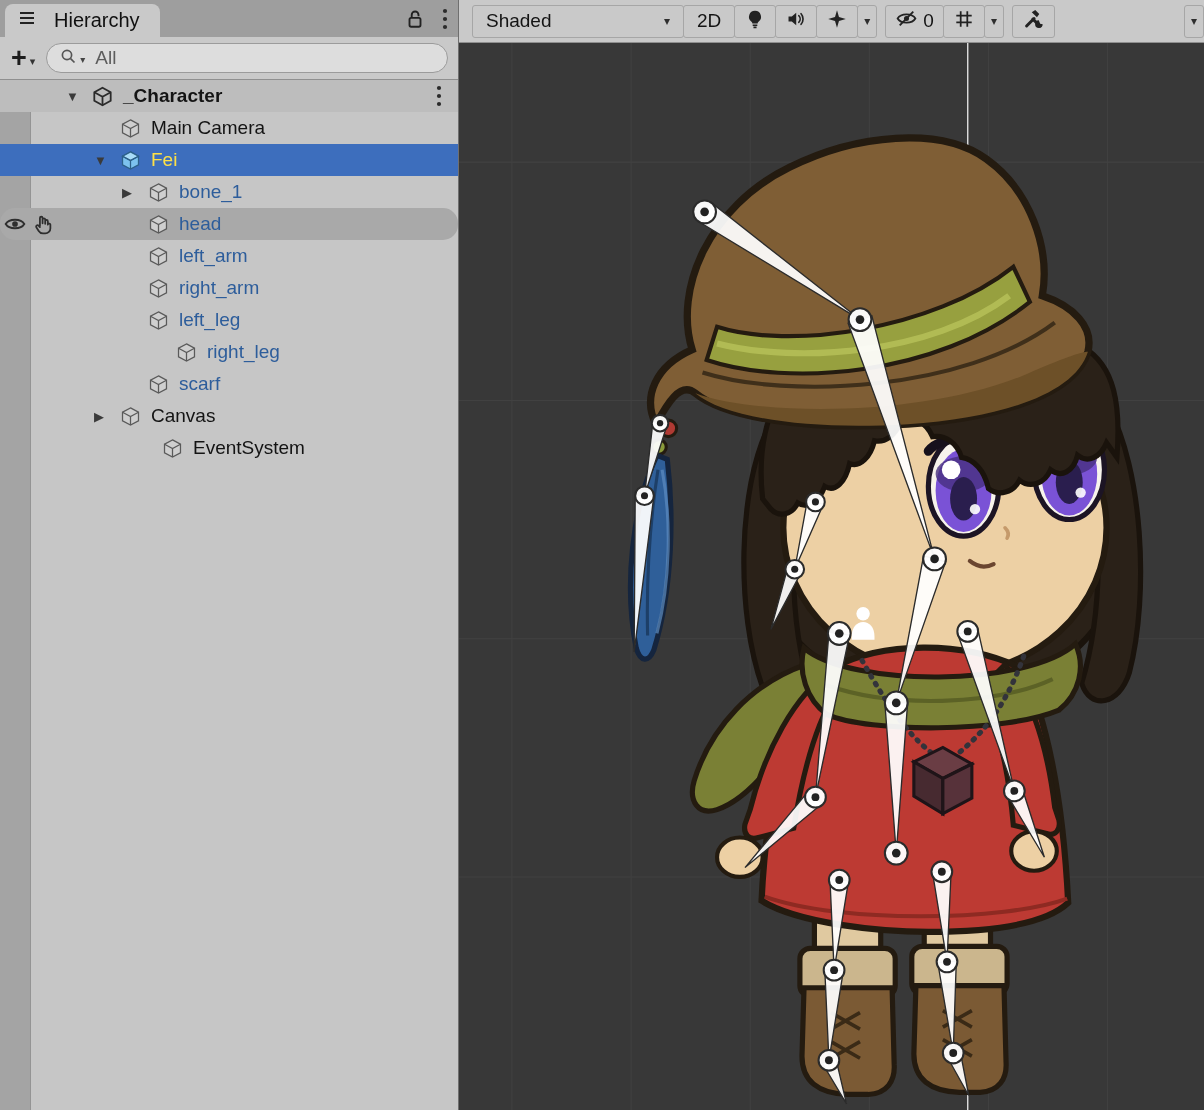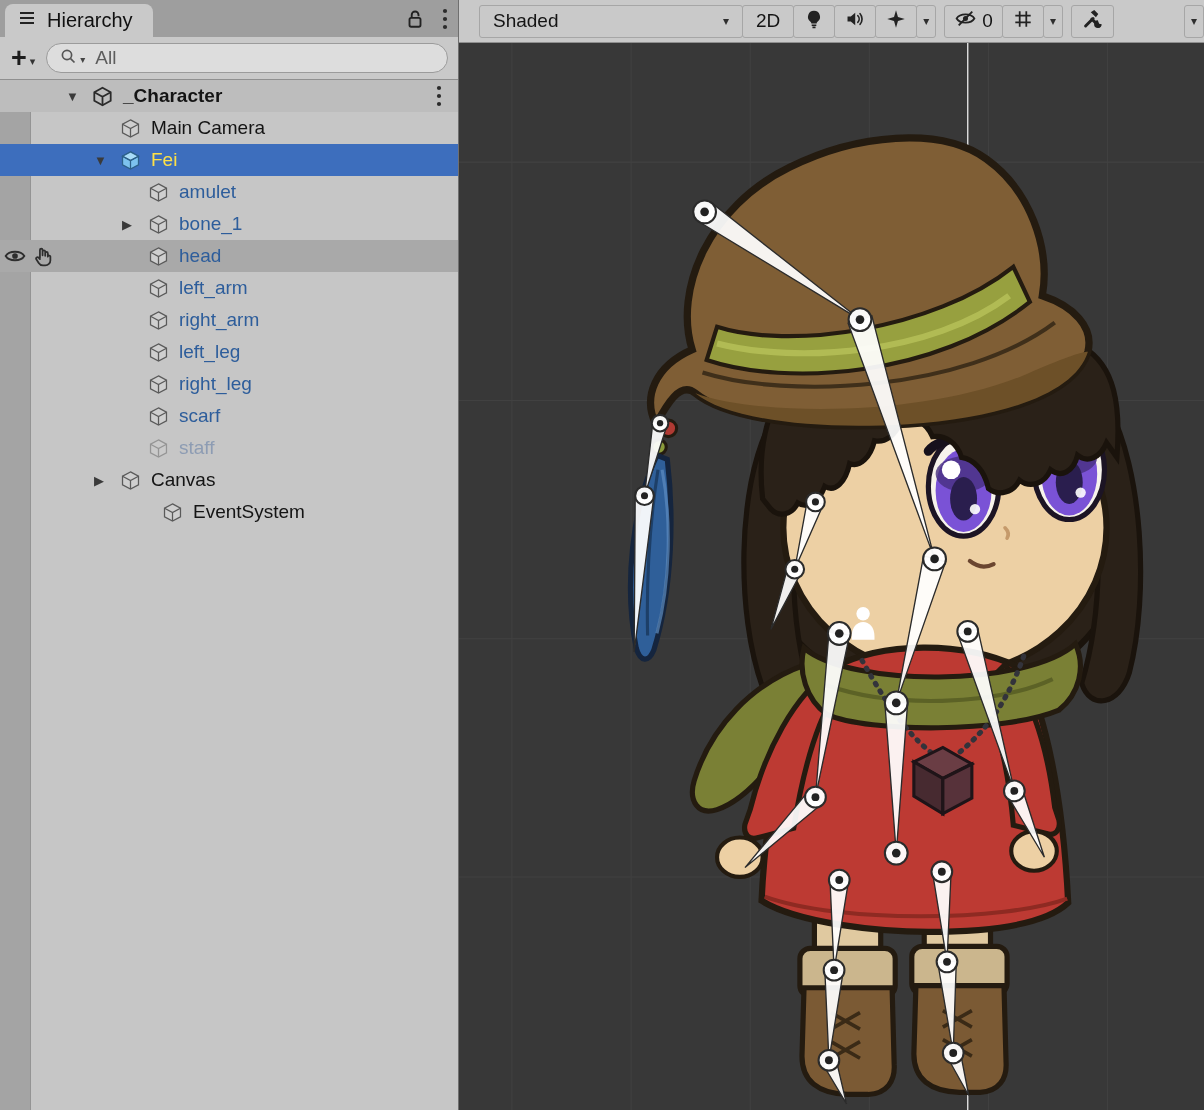--- a/index.html
+++ b/index.html
@@ -9,21 +9,21 @@
 
   
   .panel-hierarchy{width:458px;flex:0 0 458px;display:flex;flex-direction:column;
     border-right:1px solid #6f6f6f;background:#c6c6c6;}
   .panel-scene{flex:1;min-width:0;display:flex;flex-direction:column;background:#383838;}
 
   
   .tabbar{flex:0 0 37px;background:#9e9e9e;display:flex;align-items:flex-end;
     padding-left:5px;position:relative;}
   .tab{height:33px;background:#c9c9c9;border-radius:8px 8px 0 0;display:flex;
-    align-items:center;gap:10px;padding:0 20px 0 12px;font-size:20px;color:#101010;}
+    align-items:center;gap:17px;padding:0 20px 0 12px;font-size:20px;color:#101010;}
   .tabbar-actions{position:absolute;right:10px;top:7px;display:flex;gap:16px;align-items:center;}
 
   
   .toolbar{flex:0 0 42px;background:#c9c9c9;border-bottom:1px solid #8f8f8f;
     display:flex;align-items:center;}
   .h-toolbar{padding:0 8px;gap:8px;}
   .plus-btn{display:flex;align-items:center;gap:3px;padding:0 3px;cursor:default;}
   .plus-btn .plus{font-size:27px;font-weight:bold;color:#1d1d1d;line-height:1;}
   .plus-btn .dd{font-size:11px;color:#333;margin-top:7px;}
   .searchbar{flex:1;height:30px;margin-right:2px;background:#dddddd;border:1px solid #9b9b9b;
@@ -32,38 +32,38 @@
   .searchbar .stext{color:#5d5d5d;font-size:19px;margin-left:8px;}
 
   
   .tree{flex:1;position:relative;overflow:hidden;background:#c6c6c6;}
   .gutter{position:absolute;top:0;bottom:0;left:0;width:30px;background:#a4a4a4;
     border-right:1px solid #949494;}
   .row{position:relative;z-index:1;height:32px;display:flex;align-items:center;
     font-size:19px;color:#141414;box-sizing:border-box;white-space:nowrap;}
   .row.header{background:#bdbdbd;}
   .row.header .label{font-weight:bold;}
-  .row.hover{background:#a9a9a9;}
+  .row.hover{background:#a9a9a9;border-radius:15px;}
   .row.selected{background:#3d6ebd;}
   .row.selected .label{color:#fde047;}
   .fold{width:26px;flex:0 0 26px;font-size:13px;color:#3a3a3a;text-align:left;}
   .icon{width:27px;flex:0 0 27px;display:flex;align-items:center;}
   .icon.dim{opacity:.45;}
   .label{margin-left:4px;}
   .label.prefab{color:#2d5d9b;}
   .label.disabled{color:#8d9cb3;}
   .row-kebab{position:absolute;right:16px;top:4px;}
   .gutter-icon{position:absolute;top:5px;width:24px;height:22px;}
 
   
   .s-toolbar{padding:0 0 0 4px;}
   .tbtn{height:33px;box-sizing:border-box;background:#c9c9c9;border:1px solid #a6a6a6;
     border-radius:3px;display:flex;align-items:center;justify-content:center;
     padding:0 13px;font-size:19px;color:#141414;margin-left:-1px;}
-  .tbtn.shaded{width:264px;justify-content:space-between;margin-left:16px;}
+  .tbtn.shaded{width:212px;justify-content:space-between;margin-left:9px;}
   .tbtn.narrow{padding:0 9px;}
   .tbtn.ddbtn{padding:0 6px;}
   .ddv{font-size:12px;color:#2e2e2e;}
   .count{margin-left:5px;}
   .tgap{width:9px;}
   .tspacer{flex:1;}
 
   
   .scene-view{flex:1;position:relative;background:#383838;}
   .scene-view svg{position:absolute;inset:0;display:block;}
@@ -153,30 +153,20 @@
           <span class="icon">
             <svg width="21" height="21" viewBox="0 0 20 20">
               <path d="M10 1.8 L17.6 5.9 V14.1 L10 18.2 L2.4 14.1 V5.9 Z" fill="#7dc2ee" stroke="#2d6089" stroke-width="1.2"></path>
               <path d="M10 1.8 L17.6 5.9 L10 10 L2.4 5.9 Z" fill="#a8dbf7" stroke="#2d6089" stroke-width="1.2"></path>
               <path d="M2.4 5.9 L10 10 L17.6 5.9 M10 10 V18.2" fill="none" stroke="#2d6089" stroke-width="1.2"></path>
             </svg>
           </span>
           <span class="label">Fei</span>
         </div>
         <div class="row" style="padding-left: 122px;">
-          <span class="fold"></span>
-          <span class="icon">
-            <svg width="21" height="21" viewBox="0 0 20 20">
-              <path d="M10 1.8 L17.6 5.9 V14.1 L10 18.2 L2.4 14.1 V5.9 Z" fill="#cfcfcf" stroke="#5a5a5a" stroke-width="1.2"></path>
-              <path d="M2.4 5.9 L10 10 L17.6 5.9 M10 10 V18.2" fill="none" stroke="#5a5a5a" stroke-width="1.2"></path>
-            </svg>
-          </span>
-          <span class="label prefab">amulet</span>
-        </div>
-        <div class="row" style="padding-left: 122px;">
           <span class="fold">▶</span>
           <span class="icon">
             <svg width="21" height="21" viewBox="0 0 20 20">
               <path d="M10 1.8 L17.6 5.9 V14.1 L10 18.2 L2.4 14.1 V5.9 Z" fill="#cfcfcf" stroke="#5a5a5a" stroke-width="1.2"></path>
               <path d="M2.4 5.9 L10 10 L17.6 5.9 M10 10 V18.2" fill="none" stroke="#5a5a5a" stroke-width="1.2"></path>
             </svg>
           </span>
           <span class="label prefab">bone_1</span>
         </div>
         <div class="row hover" style="padding-left: 122px;">
@@ -219,49 +209,39 @@
         <div class="row" style="padding-left: 122px;">
           <span class="fold"></span>
           <span class="icon">
             <svg width="21" height="21" viewBox="0 0 20 20">
               <path d="M10 1.8 L17.6 5.9 V14.1 L10 18.2 L2.4 14.1 V5.9 Z" fill="#cfcfcf" stroke="#5a5a5a" stroke-width="1.2"></path>
               <path d="M2.4 5.9 L10 10 L17.6 5.9 M10 10 V18.2" fill="none" stroke="#5a5a5a" stroke-width="1.2"></path>
             </svg>
           </span>
           <span class="label prefab">left_leg</span>
         </div>
+        <div class="row" style="padding-left: 122px; margin-left: 28px;">
+          <span class="fold"></span>
+          <span class="icon">
+            <svg width="21" height="21" viewBox="0 0 20 20">
+              <path d="M10 1.8 L17.6 5.9 V14.1 L10 18.2 L2.4 14.1 V5.9 Z" fill="#cfcfcf" stroke="#5a5a5a" stroke-width="1.2"></path>
+              <path d="M2.4 5.9 L10 10 L17.6 5.9 M10 10 V18.2" fill="none" stroke="#5a5a5a" stroke-width="1.2"></path>
+            </svg>
+          </span>
+          <span class="label prefab">right_leg</span>
+        </div>
         <div class="row" style="padding-left: 122px;">
           <span class="fold"></span>
           <span class="icon">
             <svg width="21" height="21" viewBox="0 0 20 20">
               <path d="M10 1.8 L17.6 5.9 V14.1 L10 18.2 L2.4 14.1 V5.9 Z" fill="#cfcfcf" stroke="#5a5a5a" stroke-width="1.2"></path>
               <path d="M2.4 5.9 L10 10 L17.6 5.9 M10 10 V18.2" fill="none" stroke="#5a5a5a" stroke-width="1.2"></path>
             </svg>
           </span>
-          <span class="label prefab">right_leg</span>
-        </div>
-        <div class="row" style="padding-left: 122px;">
-          <span class="fold"></span>
-          <span class="icon">
-            <svg width="21" height="21" viewBox="0 0 20 20">
-              <path d="M10 1.8 L17.6 5.9 V14.1 L10 18.2 L2.4 14.1 V5.9 Z" fill="#cfcfcf" stroke="#5a5a5a" stroke-width="1.2"></path>
-              <path d="M2.4 5.9 L10 10 L17.6 5.9 M10 10 V18.2" fill="none" stroke="#5a5a5a" stroke-width="1.2"></path>
-            </svg>
-          </span>
           <span class="label prefab">scarf</span>
-        </div>
-        <div class="row" style="padding-left: 122px;">
-          <span class="fold"></span>
-          <span class="icon dim">
-            <svg width="21" height="21" viewBox="0 0 20 20">
-              <path d="M10 1.8 L17.6 5.9 V14.1 L10 18.2 L2.4 14.1 V5.9 Z" fill="#cfcfcf" stroke="#5a5a5a" stroke-width="1.2"></path>
-              <path d="M2.4 5.9 L10 10 L17.6 5.9 M10 10 V18.2" fill="none" stroke="#5a5a5a" stroke-width="1.2"></path>
-            </svg>
-          </span>
-          <span class="label disabled">staff</span>
         </div>
         <div class="row" style="padding-left: 94px;">
           <span class="fold">▶</span>
           <span class="icon">
             <svg width="21" height="21" viewBox="0 0 20 20">
               <path d="M10 1.8 L17.6 5.9 V14.1 L10 18.2 L2.4 14.1 V5.9 Z" fill="#cfcfcf" stroke="#5a5a5a" stroke-width="1.2"></path>
               <path d="M2.4 5.9 L10 10 L17.6 5.9 M10 10 V18.2" fill="none" stroke="#5a5a5a" stroke-width="1.2"></path>
             </svg>
           </span>
           <span class="label">Canvas</span>

